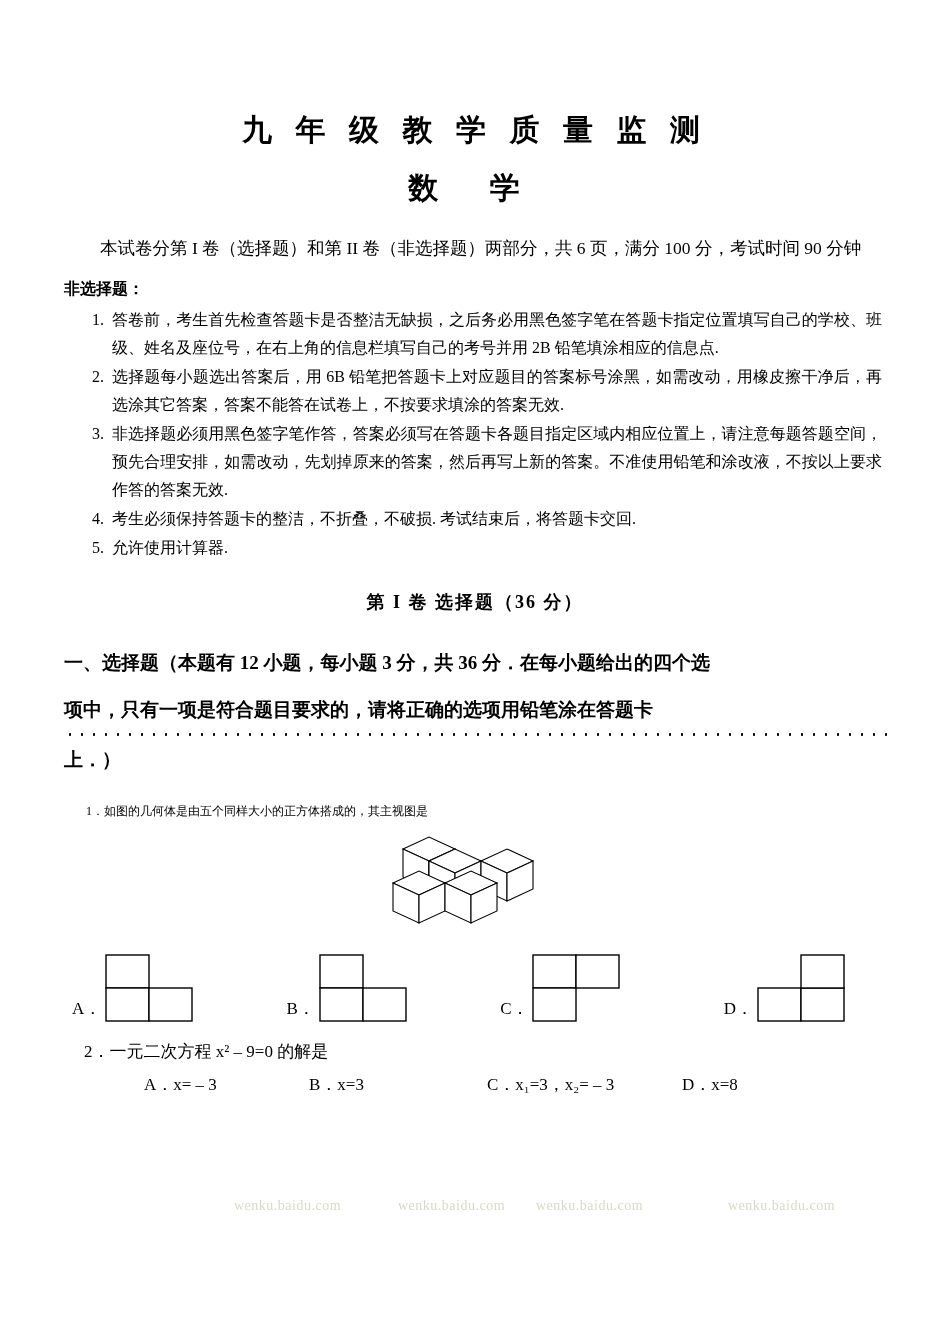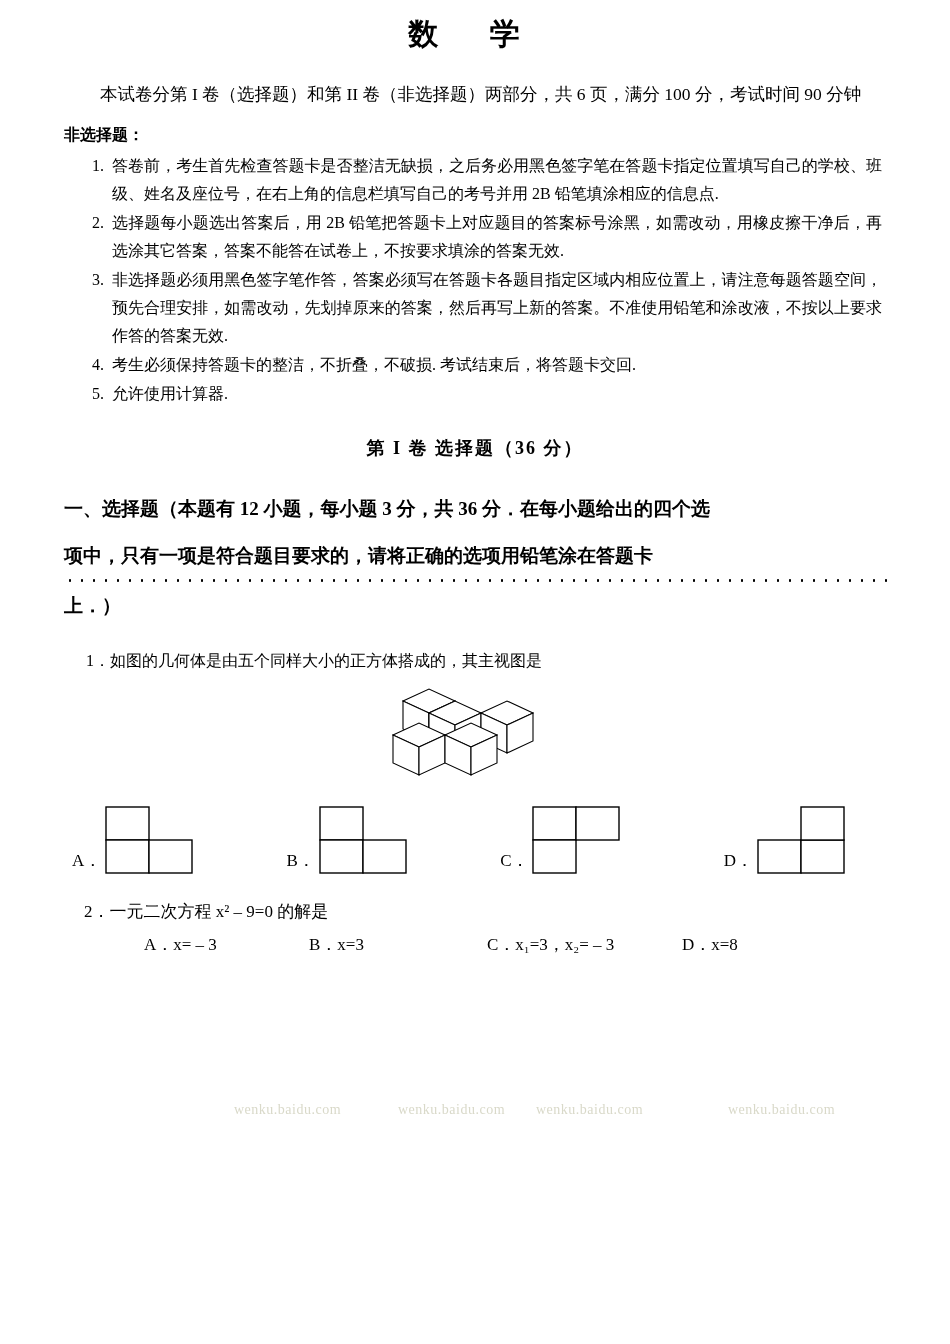--- a/index.html
+++ b/index.html
@@ -30,21 +30,21 @@
     letter-spacing: 8px;
     margin-top: 112px;
     line-height: 1.2;
   }
   .title-sub {
     text-align: center;
     font-family: "Liberation Serif", serif;
     font-size: 30px;
     font-weight: bold;
     letter-spacing: 22px;
-    margin-top: 16px;
+    margin-top: 22px;
     line-height: 1.2;
   }
   .intro {
     margin-top: 26px;
     padding: 0 28px 0 64px;
     font-size: 17.5px;
     line-height: 1.9;
     text-align: justify;
     text-indent: 36px;
   }
@@ -85,21 +85,21 @@
     border-bottom: none;
     background-image: radial-gradient(circle, #000 1.1px, rgba(0,0,0,0) 1.2px);
     background-size: 12px 3px;
     background-repeat: repeat-x;
     background-position: bottom 1px left 0;
     padding-bottom: 4px;
   }
   .q1 {
     margin-top: 18px;
     padding-left: 86px;
-    font-size: 16px;
+    font-size: 12px;
     line-height: 1.6;
   }
   .cube-fig {
     margin-top: 10px;
     text-align: center;
     height: 105px;
   }
   .options-row {
     margin-top: 8px;
     padding: 0 58px 0 72px;
@@ -115,21 +115,21 @@
   }
   .opt-label {
     font-size: 17px;
     padding-bottom: 2px;
     padding-right: 4px;
   }
   .grid {
     display: block;
   }
   .q2 {
-    margin-top: 24px;
+    margin-top: 16px;
     padding-left: 84px;
     font-size: 17px;
     line-height: 1.7;
   }
   .q2-opts {
     margin-top: 6px;
     padding-left: 112px;
     font-size: 17px;
     display: flex;
     gap: 0;
@@ -146,28 +146,29 @@
     letter-spacing: 0.5px;
     pointer-events: none;
     margin-left: 16px;
   }
 </style>
 </head>
 <body>
 
 <div class="page">
 
+  <div class="title-main">九 年 级 教 学 质 量 监 测</div>
   <div class="title-sub">数     学</div>
 
   <div class="intro">本试卷分第 I 卷（选择题）和第 II 卷（非选择题）两部分，共 6 页，满分 100 分，考试时间 90 分钟</div>
 
   <div class="notice-title">非选择题：</div>
   <ol class="notice-list">
     <li>答卷前，考生首先检查答题卡是否整洁无缺损，之后务必用黑色签字笔在答题卡指定位置填写自己的学校、班级、姓名及座位号，在右上角的信息栏填写自己的考号并用 2B 铅笔填涂相应的信息点.</li>
-    <li>选择题每小题选出答案后，用 2B 铅笔把答题卡上对应题目的答案标号涂黑，如需改动，用橡皮擦干净后，再选涂其它答案，答案不能答在试卷上，不按要求填涂的答案无效.</li>
+    <li>选择题每小题选出答案后，用 6B 铅笔把答题卡上对应题目的答案标号涂黑，如需改动，用橡皮擦干净后，再选涂其它答案，答案不能答在试卷上，不按要求填涂的答案无效.</li>
     <li>非选择题必须用黑色签字笔作答，答案必须写在答题卡各题目指定区域内相应位置上，请注意每题答题空间，预先合理安排，如需改动，先划掉原来的答案，然后再写上新的答案。不准使用铅笔和涂改液，不按以上要求作答的答案无效.</li>
     <li>考生必须保持答题卡的整洁，不折叠，不破损. 考试结束后，将答题卡交回.</li>
     <li>允许使用计算器.</li>
   </ol>
 
   <div class="section-title">第 I 卷   选择题（36 分）</div>
 
   <div class="q-head">
     <div>一、选择题（本题有 12 小题，每小题 3 分，共 36 分．在每小题给出的四个选</div>
     <div class="dotted">项中，只有一项是符合题目要求的，请将正确的选项用铅笔涂在答题卡</div>

